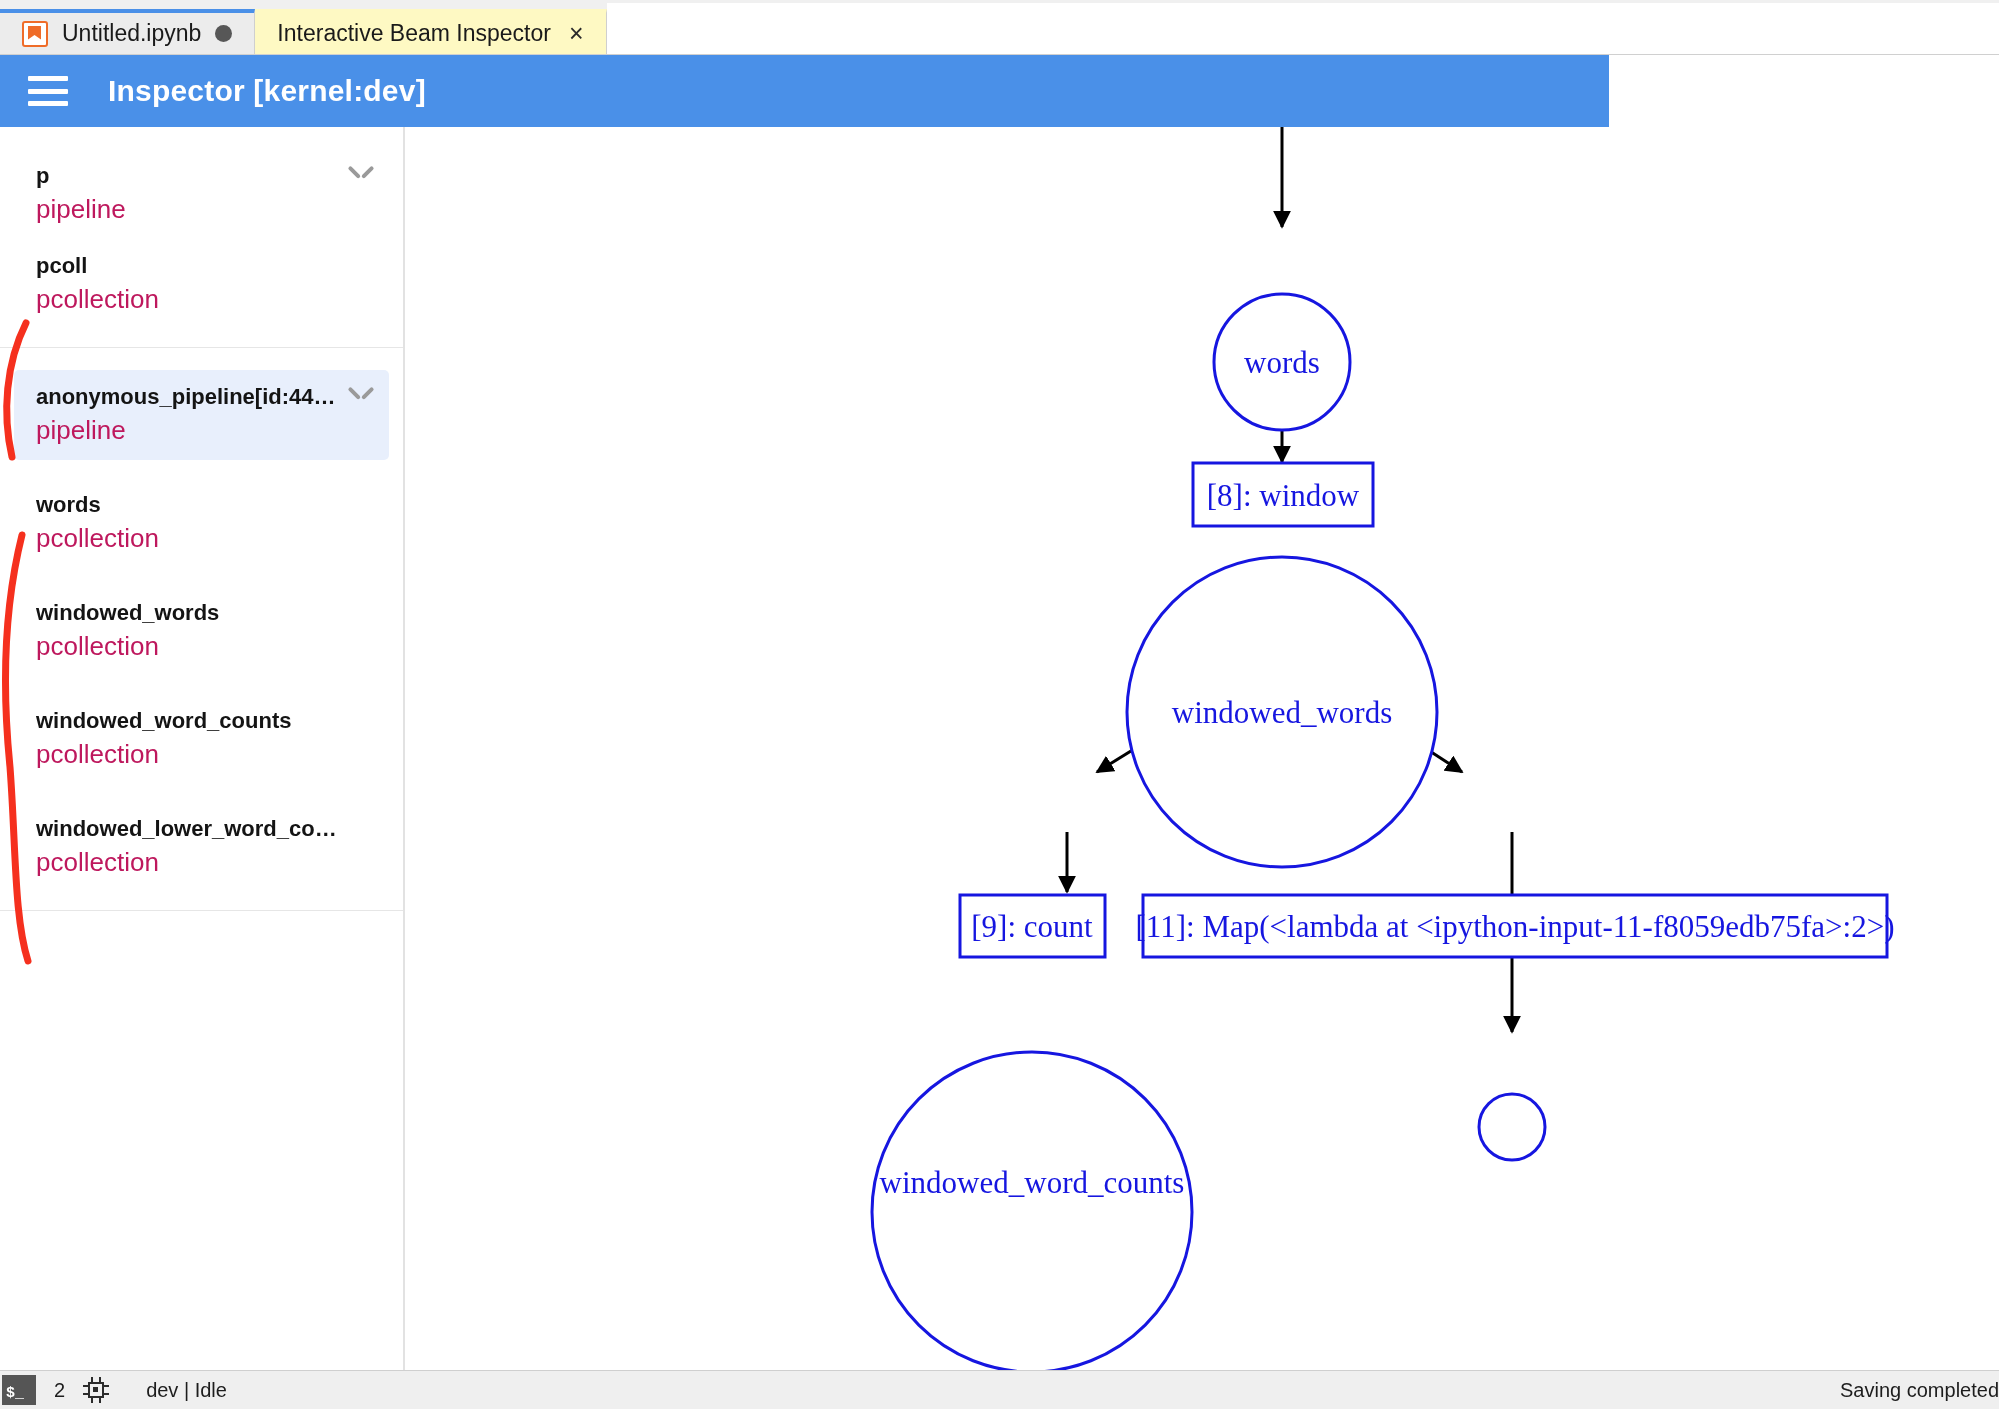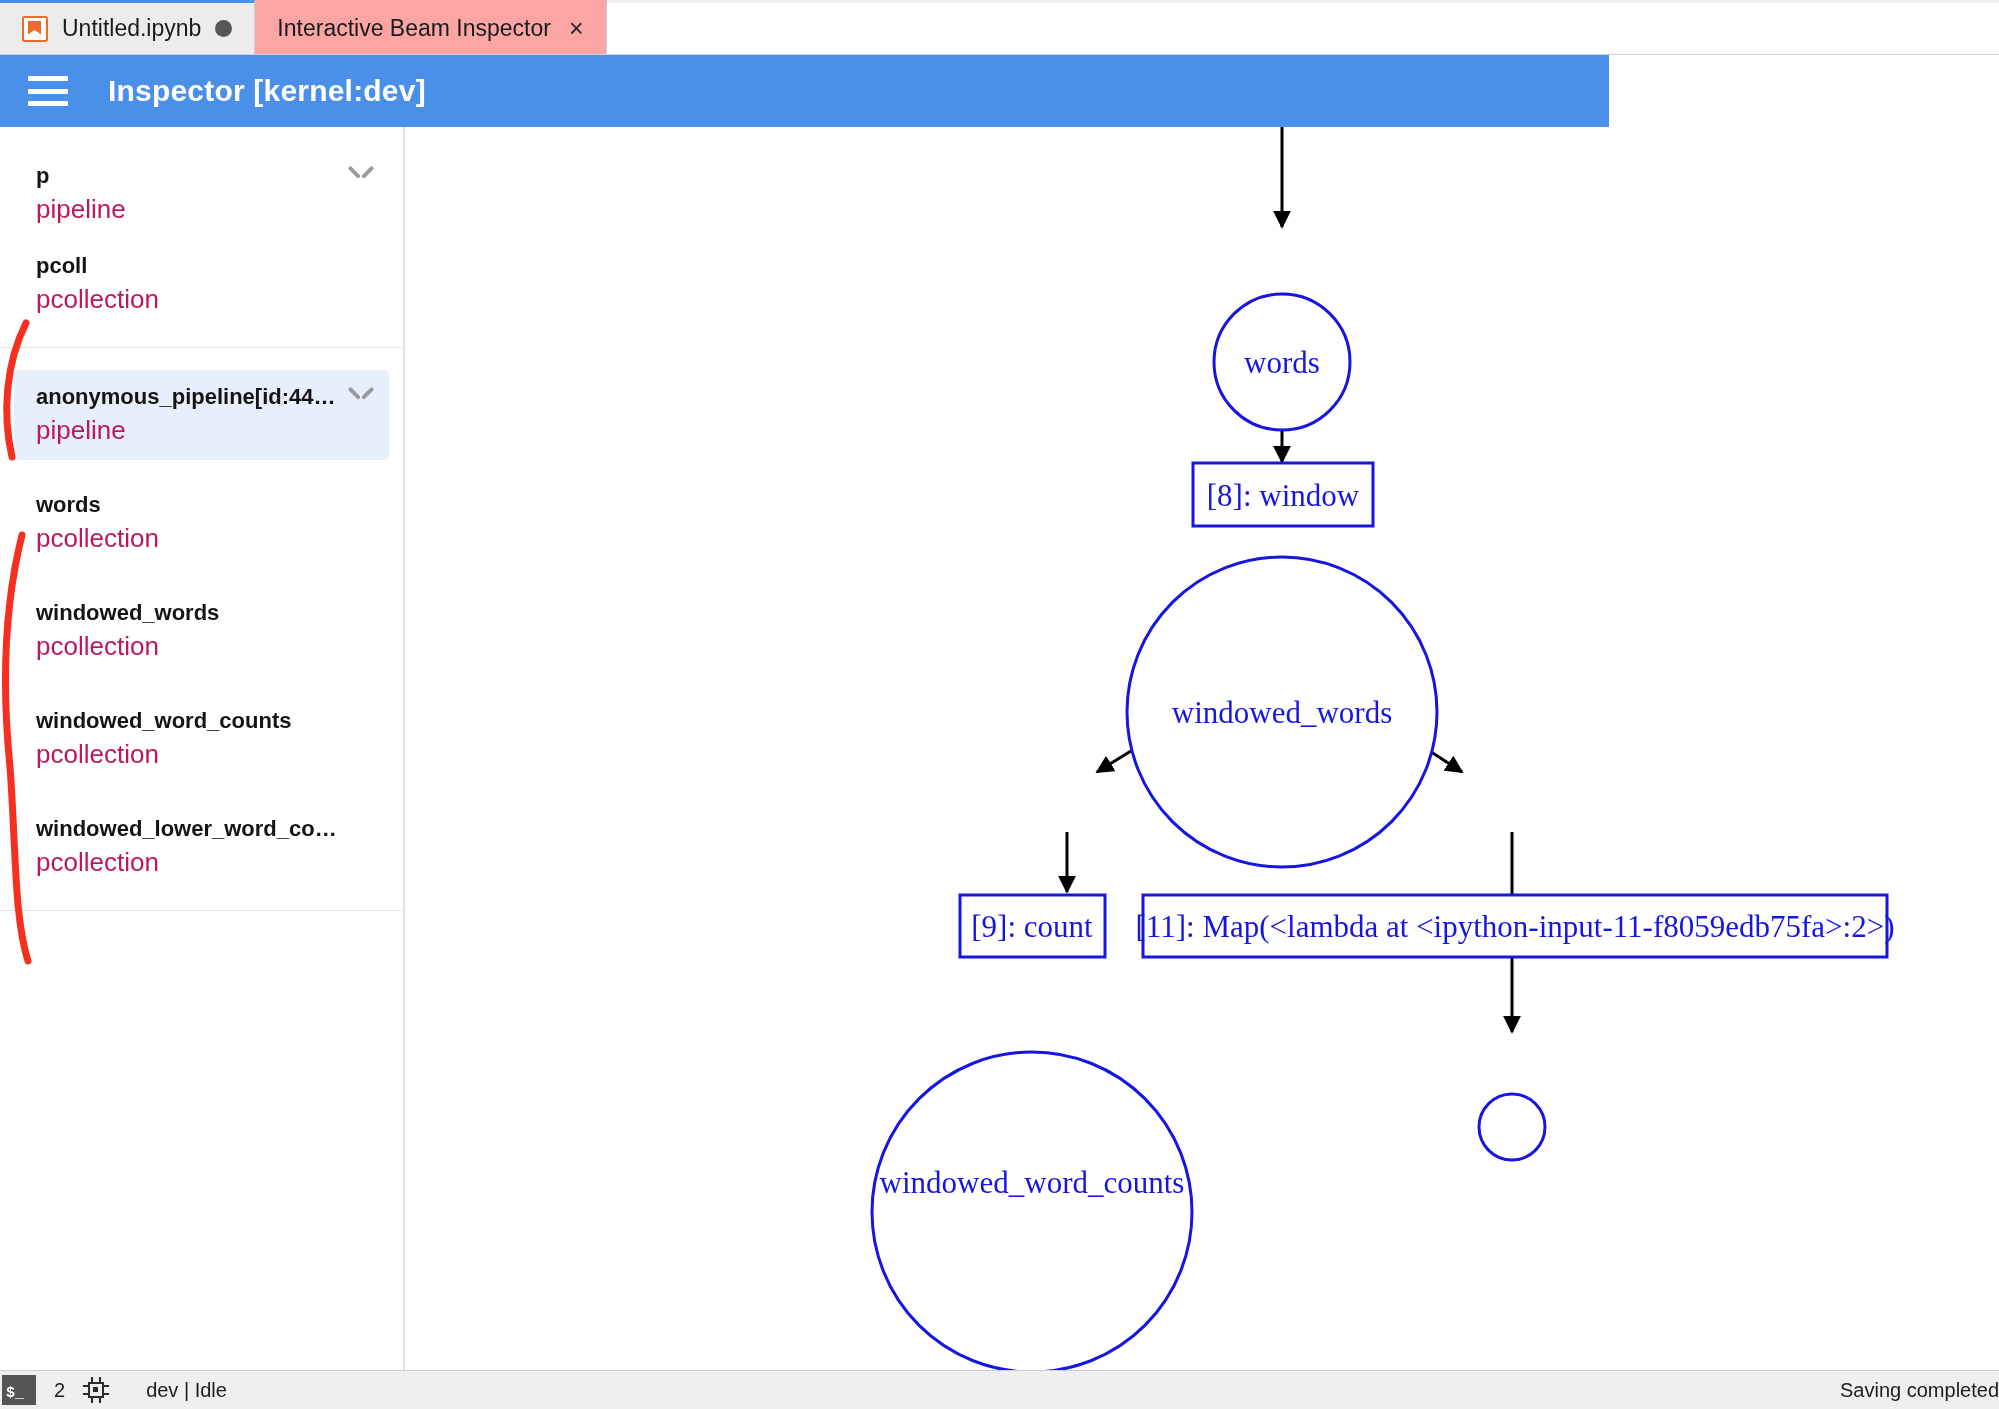--- a/index.html
+++ b/index.html
@@ -11,27 +11,27 @@
   }
   #app { position: relative; width: 1999px; height: 1409px; }
 
   
   .tabbar {
     position: absolute; left: 0; top: 0; width: 1999px; height: 55px;
     background: #f0f0f0; border-bottom: 1px solid #d0d0d0;
     display: flex; align-items: flex-end;
   }
   .tab {
-    position: relative; height: 55px; display: flex; align-items: center;
+    position: relative; height: 45px; display: flex; align-items: center;
     padding: 0 22px; gap: 14px; font-size: 23px; color: #1a1a1a;
     border-right: 1px solid #cfcfcf; background: #ececec;
     border-top: 4px solid transparent;
   }
   .tab.active-blue { border-top: 4px solid #4a90e8; background: #ececec; }
-  .tab.current { background: #fca5a5; border-top: 4px solid transparent; }
+  .tab.current { background: #fef9c3; border-top: 4px solid transparent; }
   .tab-ico-nb {
     width: 26px; height: 26px; border: 2.5px solid #ef6c28; border-radius: 3px;
     position: relative; flex: 0 0 auto; background: #fff;
   }
   .tab-ico-nb::after {
     content: ""; position: absolute; left: 4px; top: 3px;
     width: 13px; height: 14px; background: #ef6c28;
     clip-path: polygon(0 0, 100% 0, 100% 100%, 50% 68%, 0 100%);
   }
   .tab-label { white-space: nowrap; }

